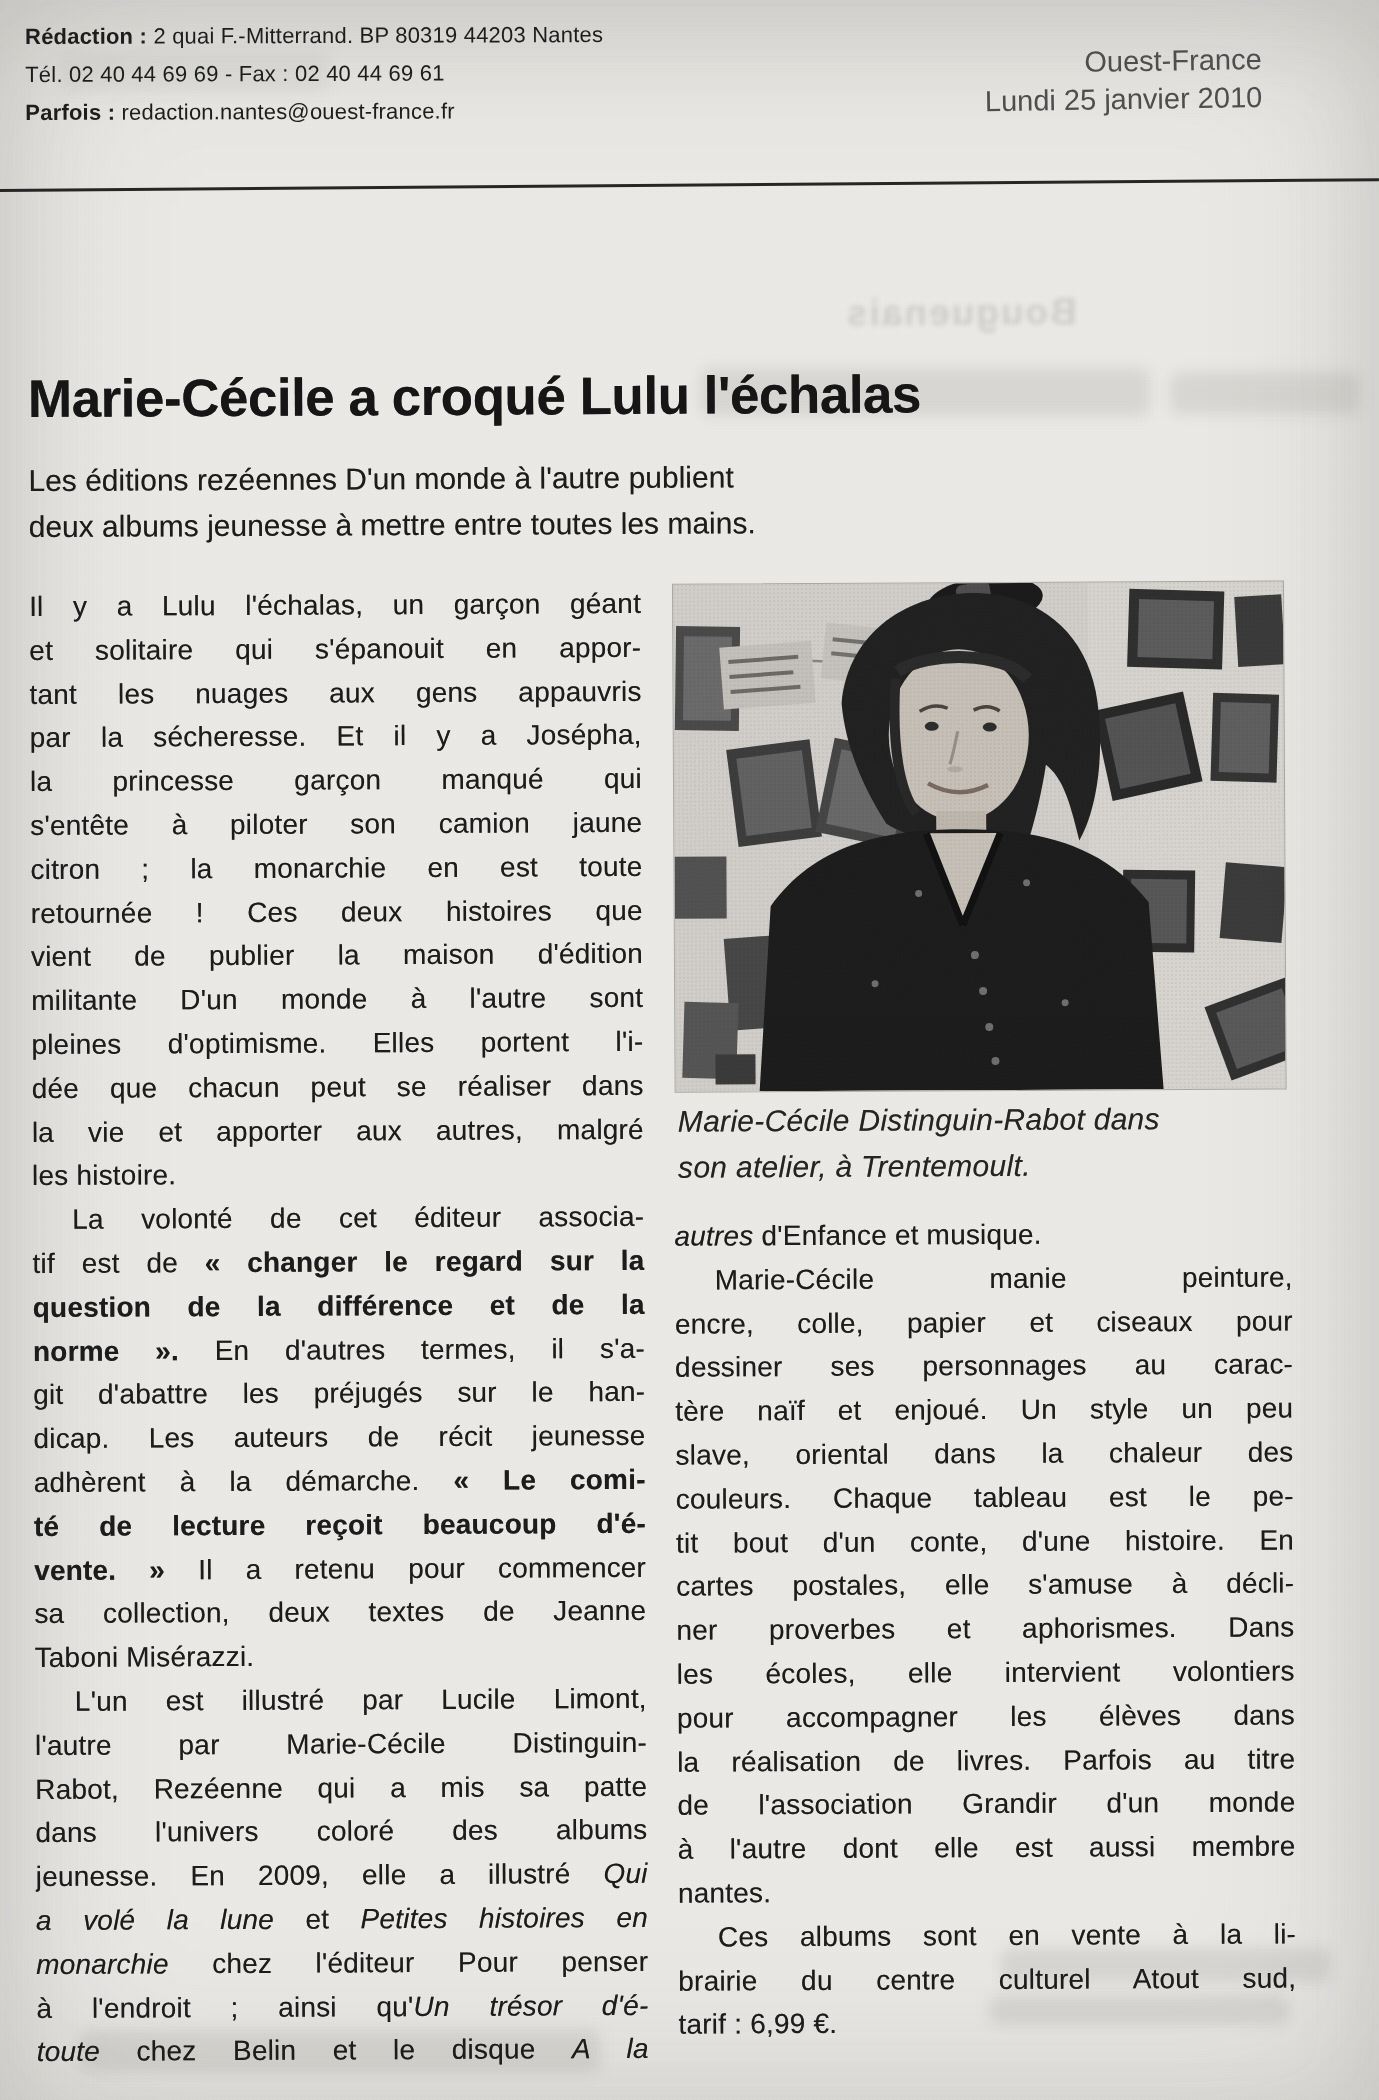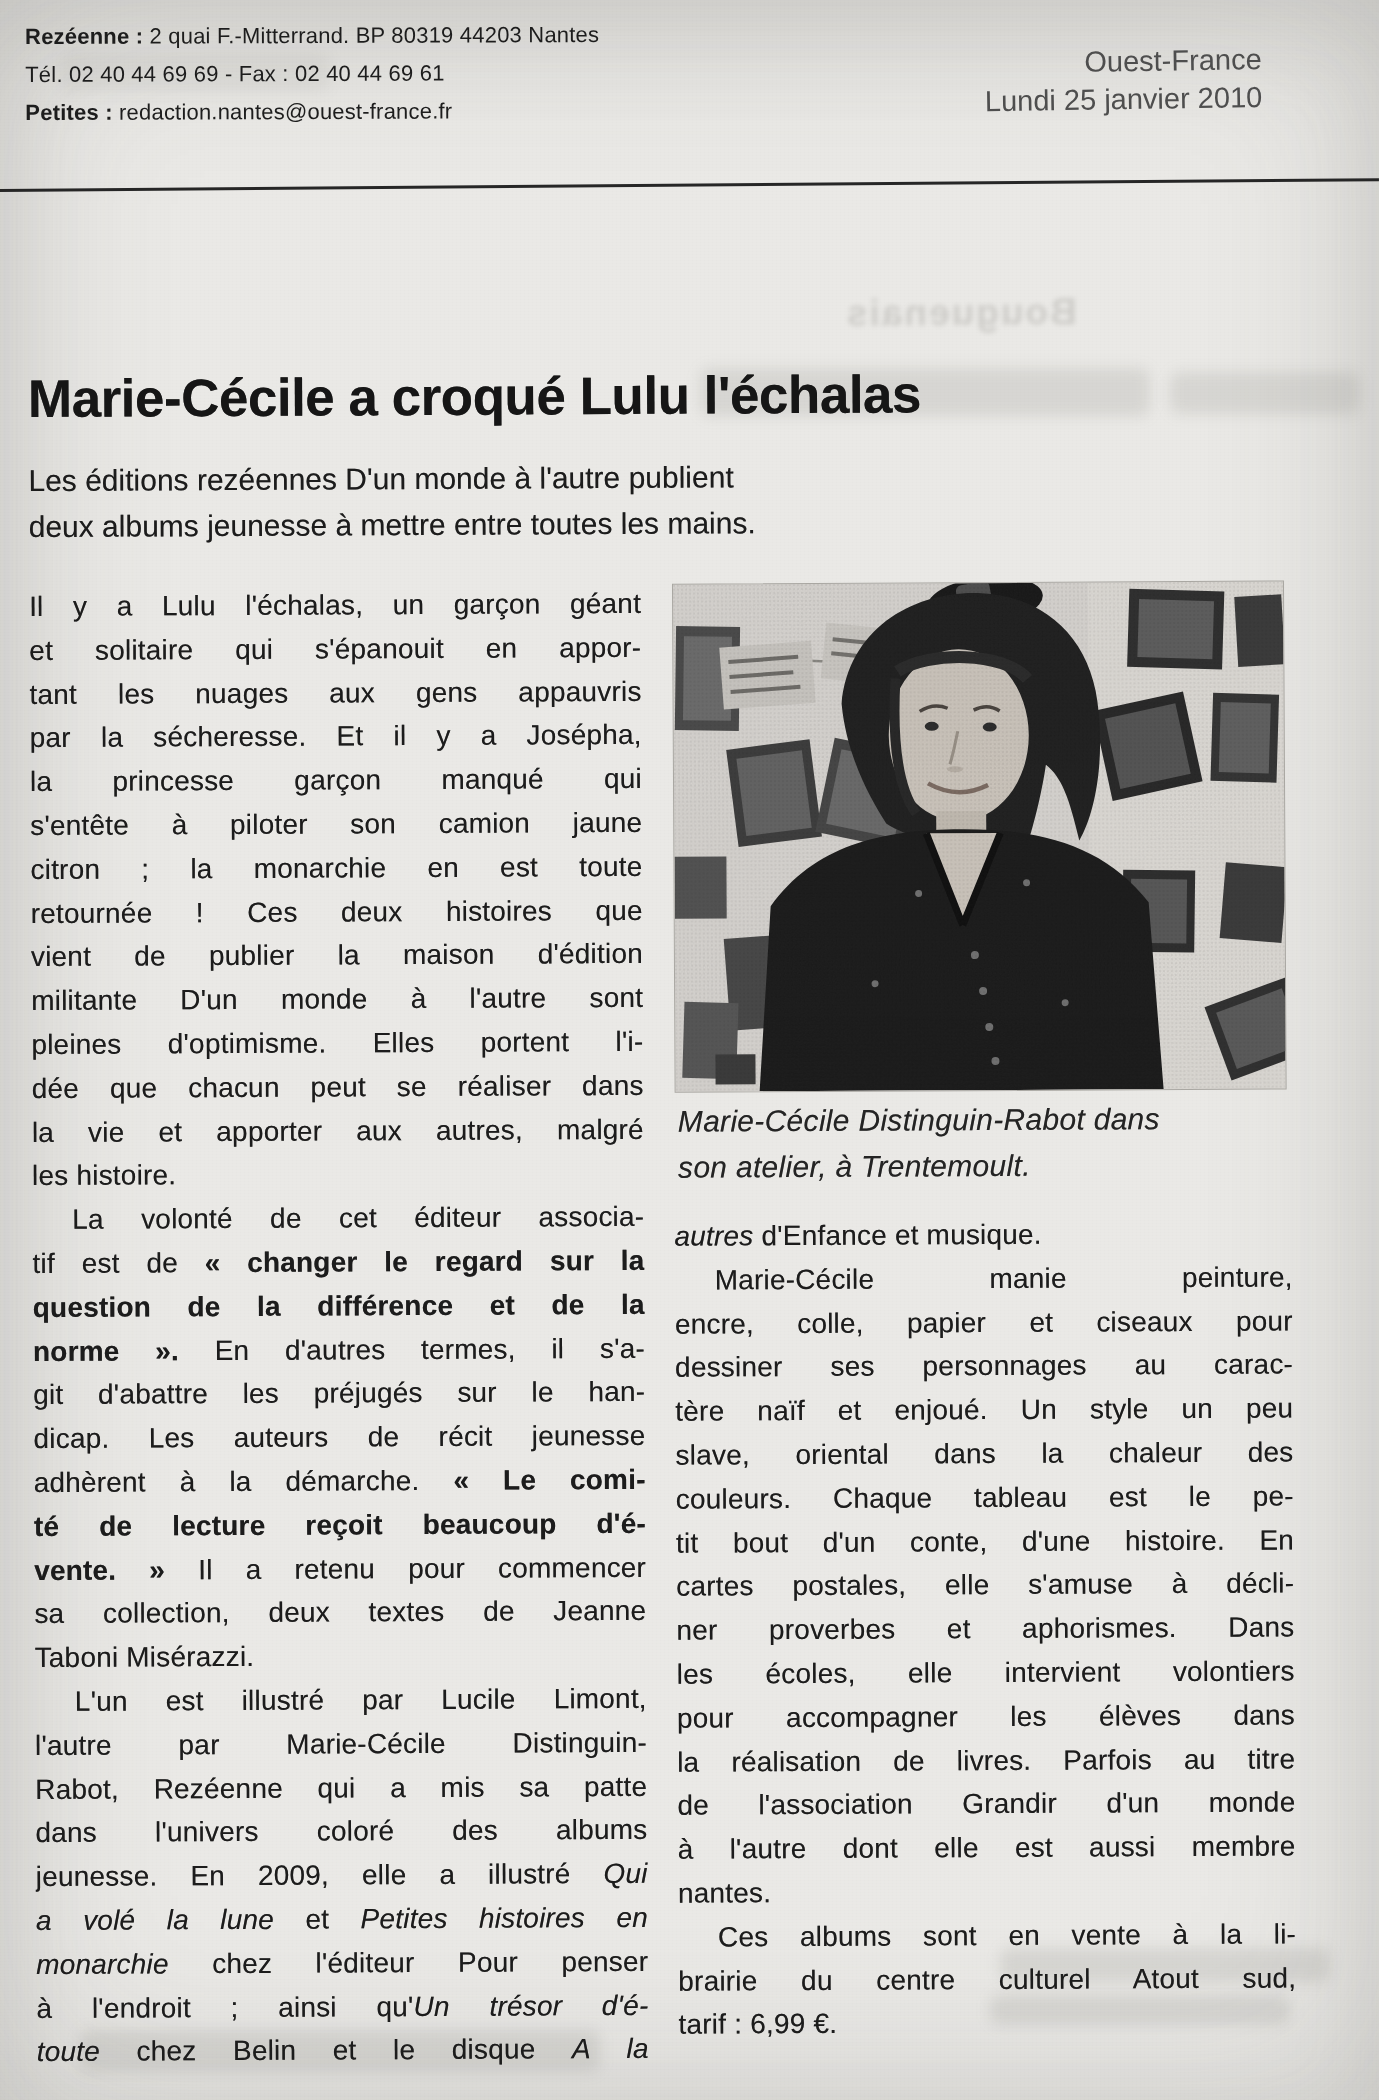--- a/index.html
+++ b/index.html
@@ -52,23 +52,23 @@
 
   <div class="smudge" style="left:60px;top:52px;width:270px;height:40px;opacity:.5;"></div>
   <div class="ghost-text" style="left:845px;top:292px;font-size:37px;letter-spacing:2px;">Bouguenais</div>
   <div class="smudge" style="left:700px;top:368px;width:450px;height:48px;"></div>
   <div class="smudge" style="left:1170px;top:372px;width:190px;height:42px;"></div>
   <div class="smudge" style="left:80px;top:2030px;width:520px;height:42px;"></div>
   <div class="smudge" style="left:1000px;top:1948px;width:330px;height:34px;"></div>
   <div class="smudge" style="left:990px;top:1995px;width:300px;height:30px;"></div>
 
   <div id="hdr-left">
-    <div><b>Rezéenne :</b><span> 2 quai F.-Mitterrand. BP 80319 44203 Nantes</span></div>
+    <div><b>Rédaction :</b><span> 2 quai F.-Mitterrand. BP 80319 44203 Nantes</span></div>
     <div>Tél. 02 40 44 69 69 - Fax : 02 40 44 69 61</div>
-    <div><b>Petites :</b><span> redaction.nantes@ouest-france.fr</span></div>
+    <div><b>Parfois :</b><span> redaction.nantes@ouest-france.fr</span></div>
   </div>
   <div id="hdr-right">
     <div>Ouest-France</div>
     <div>Lundi 25 janvier 2010</div>
   </div>
   <div id="rule"></div>
 
   <div id="article">
     <h1 id="headline">Marie-Cécile a croqué Lulu l'échalas</h1>
     <div id="subhead">

